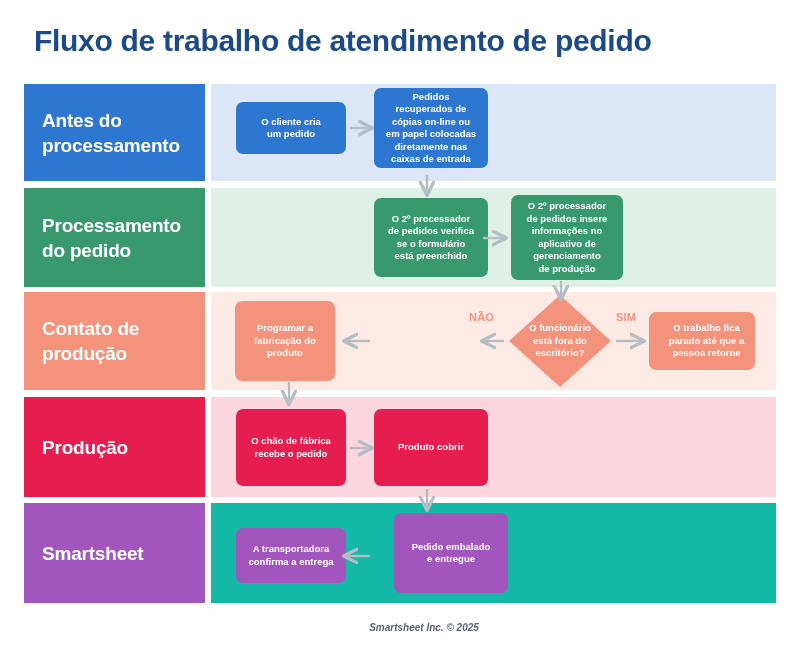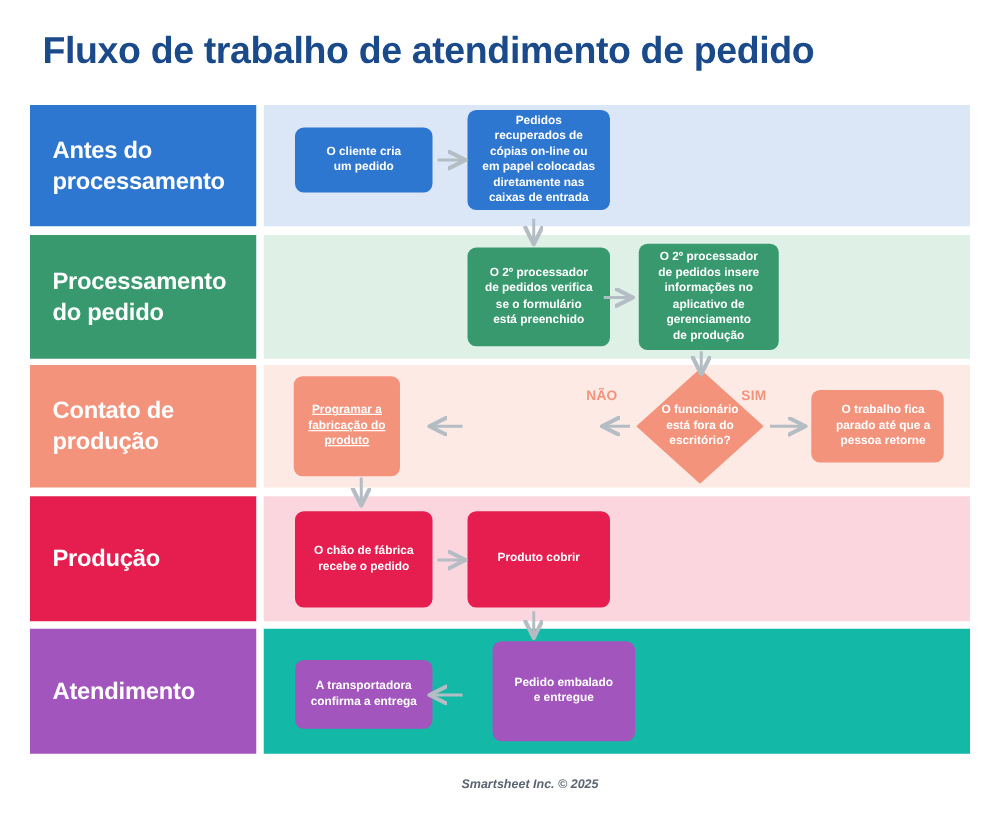--- a/index.html
+++ b/index.html
@@ -147,46 +147,46 @@
     <div class="lane-label" style="background:#38996f;">Processamento<br>do pedido</div>
     <div class="lane-body" style="background:#dff0e7;">
       <div class="node" style="left:163px;top:10px;width:114px;height:79px;background:#38996f;">O 2º processador<br>de pedidos verifica<br>se o formulário<br>está preenchido</div>
       <div class="node" style="left:300px;top:7px;width:112px;height:85px;background:#38996f;">O 2º processador<br>de pedidos insere<br>informações no<br>aplicativo de<br>gerenciamento<br>de produção</div>
     </div>
   </div>
 
   <div class="row" style="top:292px;height:98px;">
     <div class="lane-label" style="background:#f4937b;">Contato de<br>produção</div>
     <div class="lane-body" style="background:#fdeae4;">
-      <div class="node" style="left:24px;top:9px;width:85px;height:80px;background:#f4937b;text-decoration:underline;">Programar a<br>fabricação do<br>produto</div>
+      <div class="node" style="left:24px;top:9px;width:100px;height:80px;background:#f4937b;">Programar a<br>fabricação do<br>produto</div>
 
       <div class="diamond-wrap" style="left:297px;top:2px;width:104px;height:94px;">
         <svg class="diamond-shape" viewBox="0 0 104 94" preserveAspectRatio="none">
           <polygon points="52,1 103,47 52,93 1,47" fill="#f4937b"></polygon>
         </svg>
         <div class="diamond-text">O funcionário<br>está fora do<br>escritório?</div>
       </div>
 
       <span class="branch-label" style="left:258px;top:19px;">NÃO</span>
-      <span class="branch-label" style="left:382px;top:19px;">SIM</span>
+      <span class="branch-label" style="left:405px;top:19px;">SIM</span>
 
       <div class="node" style="left:438px;top:20px;width:106px;height:58px;background:#f4937b;padding-left:15px;">O trabalho fica<br>parado até que a<br>pessoa retorne</div>
     </div>
   </div>
 
   <div class="row" style="top:397px;height:100px;">
     <div class="lane-label" style="background:#e61e50;">Produção</div>
     <div class="lane-body" style="background:#fbd6de;">
       <div class="node" style="left:25px;top:12px;width:110px;height:77px;background:#e61e50;">O chão de fábrica<br>recebe o pedido</div>
       <div class="node" style="left:163px;top:12px;width:114px;height:77px;background:#e61e50;">Produto cobrir</div>
     </div>
   </div>
 
   <div class="row" style="top:503px;height:100px;">
-    <div class="lane-label" style="background:#a256bd;">Atendimento</div>
+    <div class="lane-label" style="background:#a256bd;">Smartsheet</div>
     <div class="lane-body" style="background:#14b8a6;">
       <div class="node" style="left:25px;top:25px;width:110px;height:55px;background:#a256bd;">A transportadora<br>confirma a entrega</div>
       <div class="node" style="left:163px;top:10px;width:114px;height:80px;background:#a256bd;margin-left:20px;">Pedido embalado<br>e entregue</div>
     </div>
   </div>
 
   <svg id="arrows" viewBox="0 0 800 650">
     <defs>
       <marker id="ah" markerWidth="7" markerHeight="7" refX="5.4" refY="3.2" orient="auto" markerUnits="strokeWidth">
         <path d="M0.4,0.4 L6,3.2 L0.4,6" fill="none" stroke="#b4bcc4" stroke-width="1.35" stroke-linecap="round" stroke-linejoin="round"></path>

